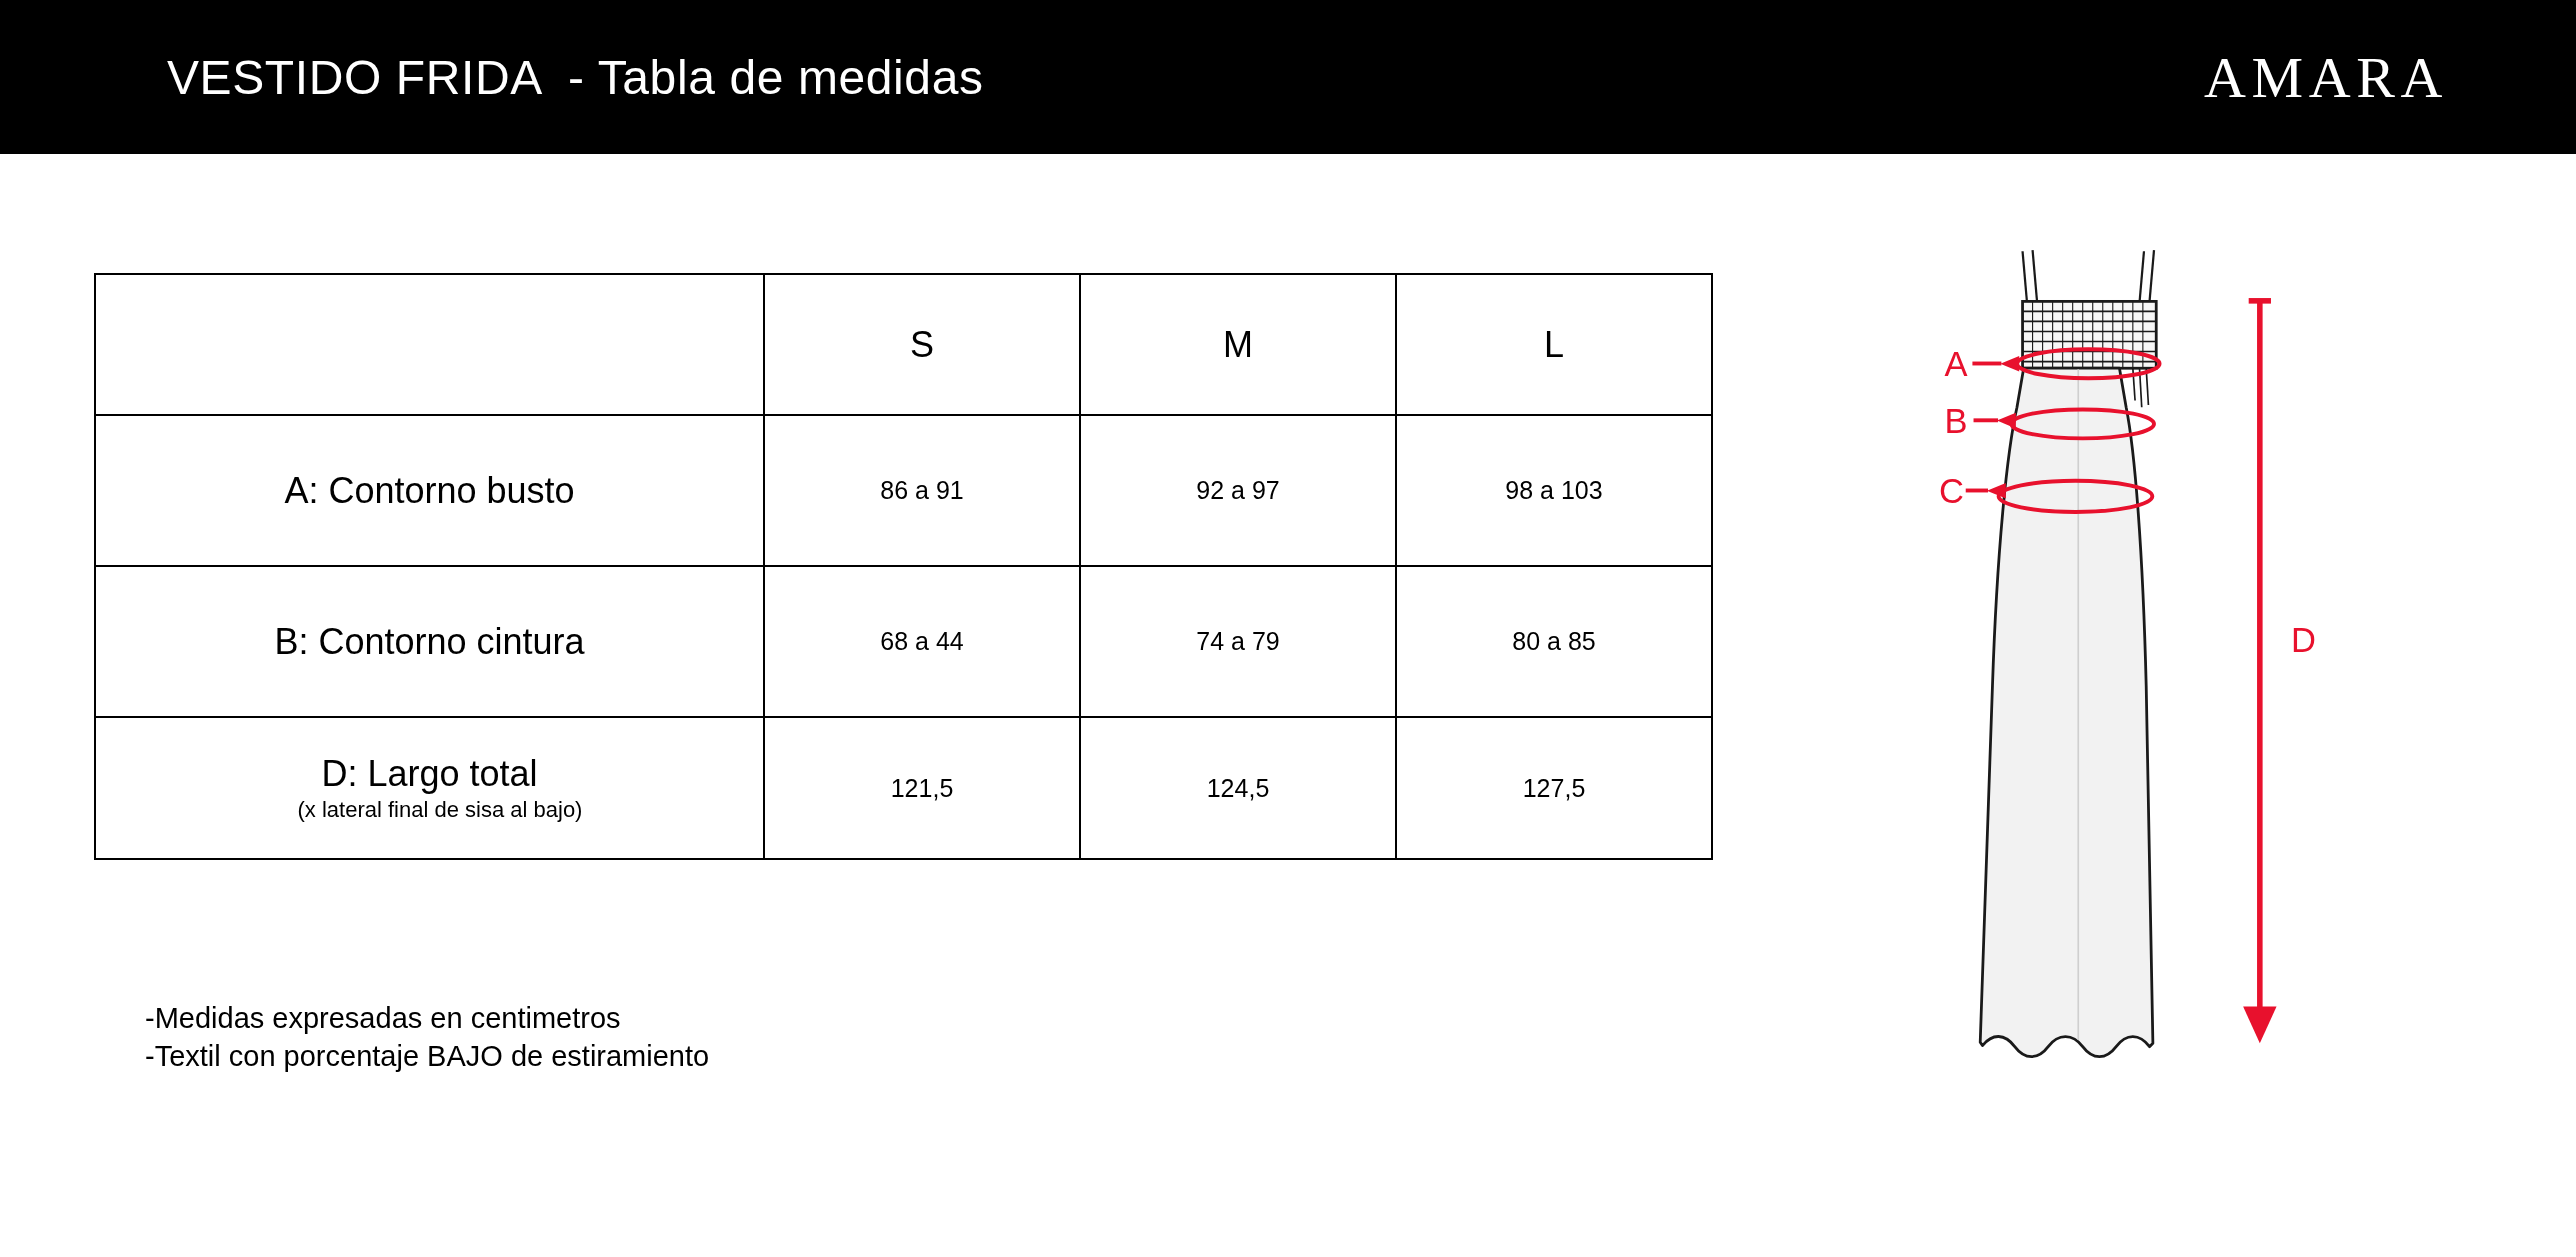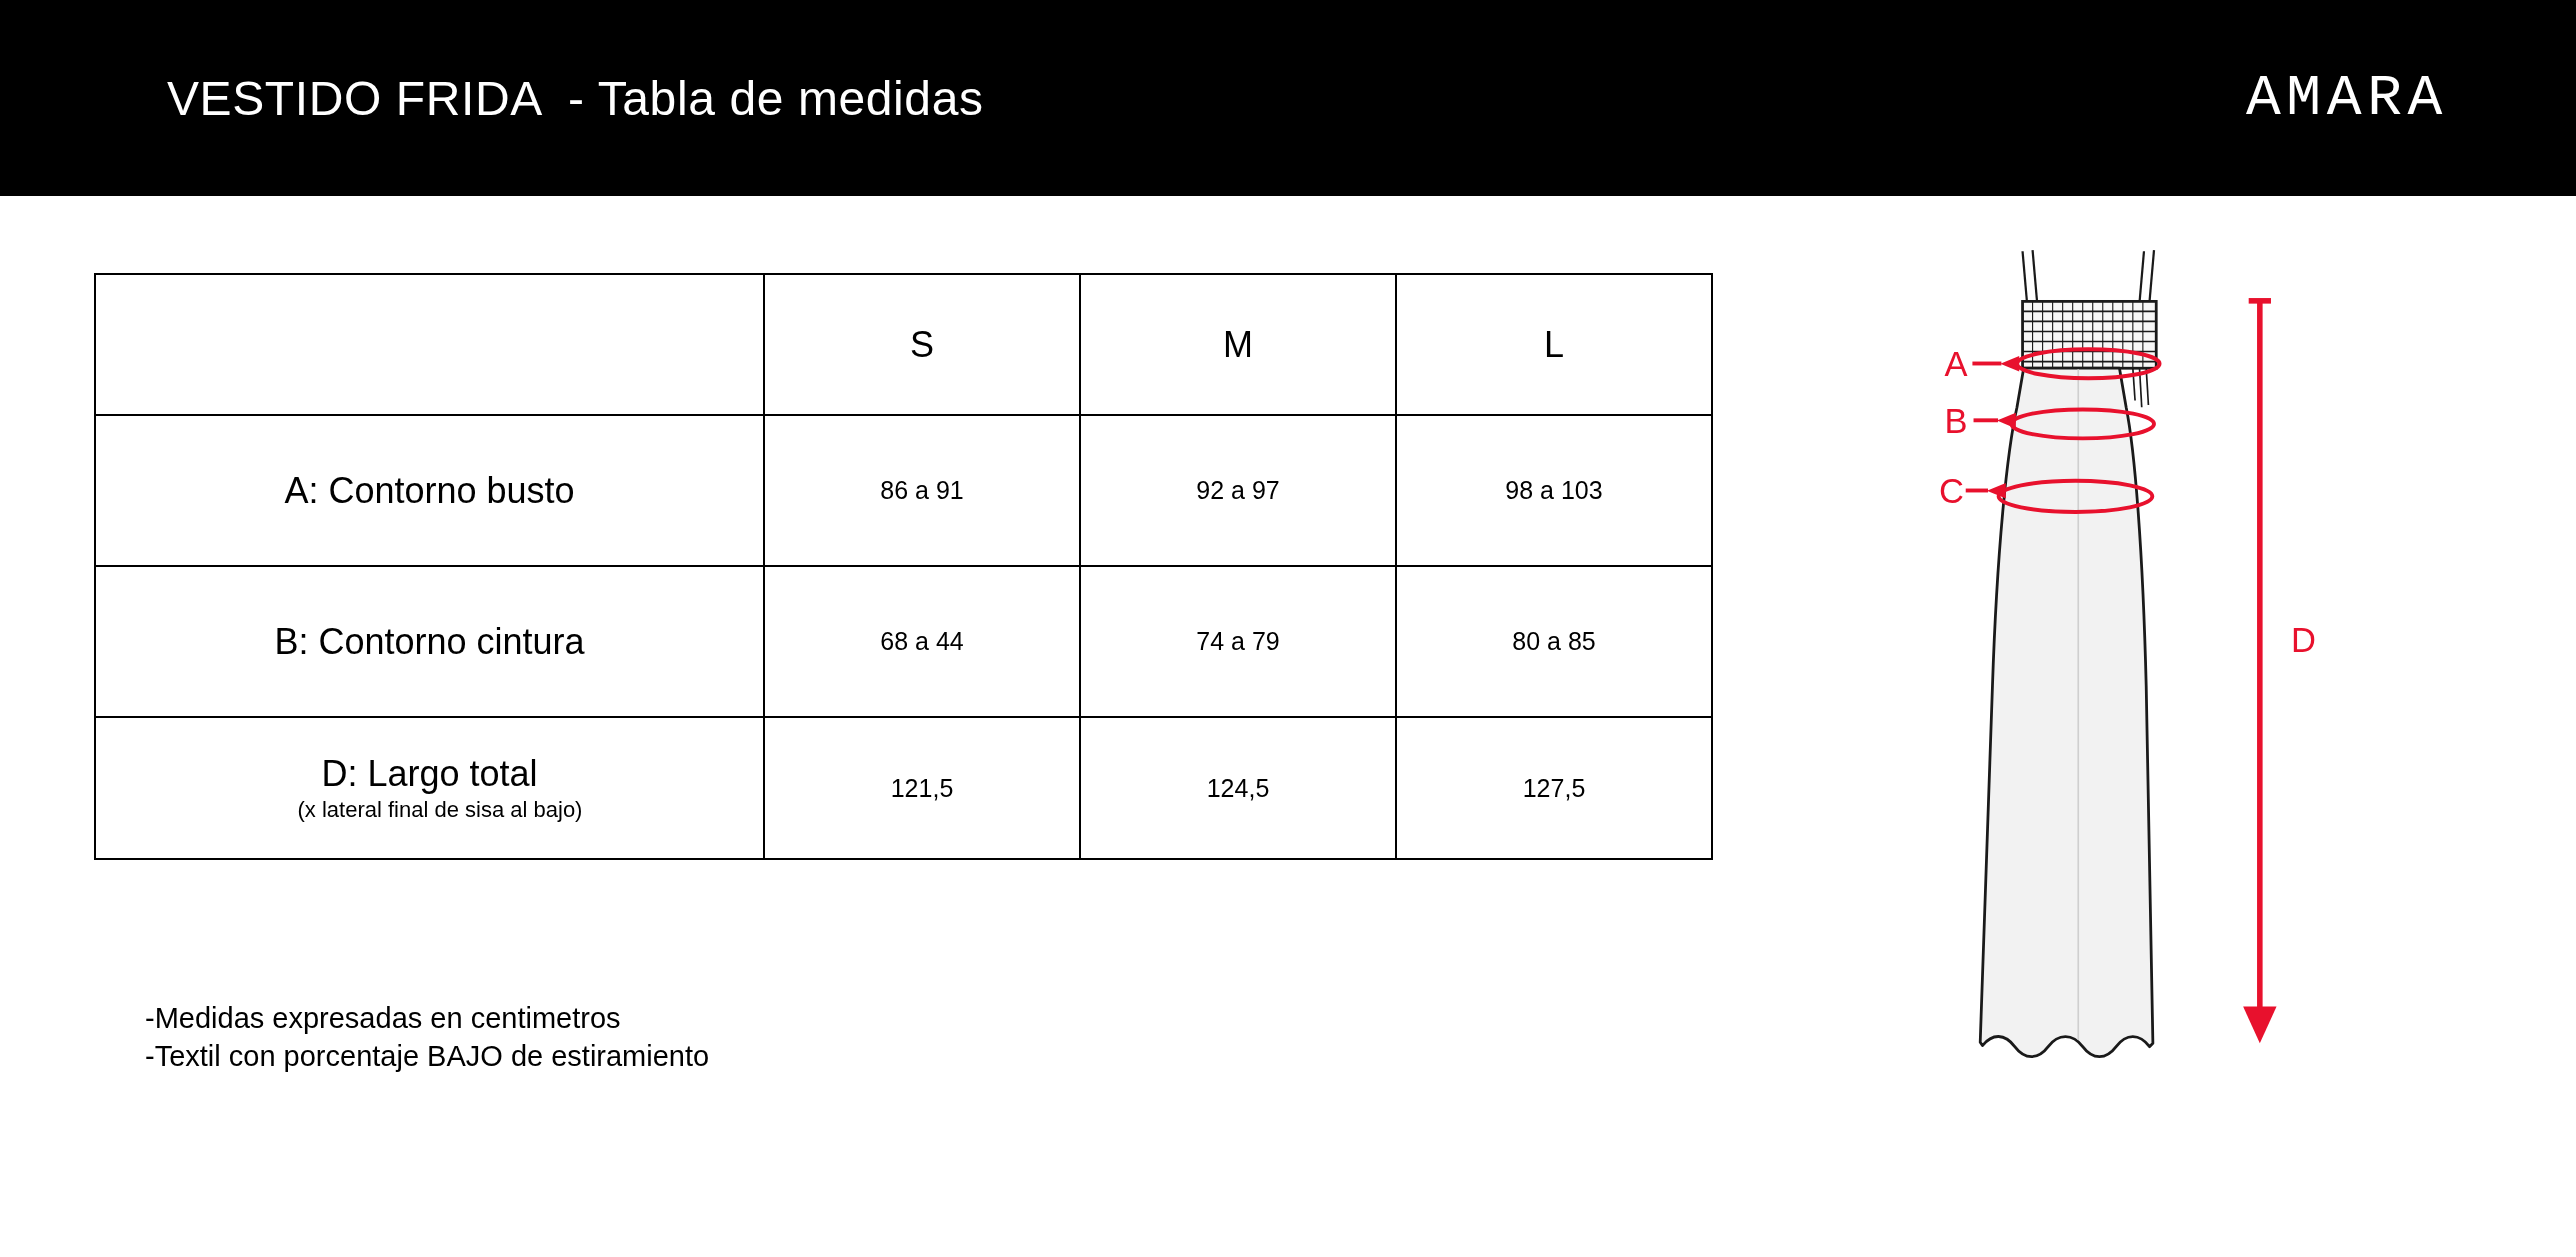--- a/index.html
+++ b/index.html
@@ -15,37 +15,37 @@
     overflow: hidden;
     position: relative;
   }
 
   
   .header-bar {
     position: absolute;
     left: 0;
     top: 0;
     width: 2576px;
-    height: 196px;
+    height: 154px;
     background: #000000;
     display: flex;
     align-items: center;
     justify-content: space-between;
   }
   .header-title {
     color: #ffffff;
     font-size: 48px;
     font-weight: 400;
     letter-spacing: 0.6px;
     margin-left: 167px;
     white-space: pre;
   }
   .brand {
     color: #ffffff;
-    font-family: Liberation Mono, monospace;
+    font-family: Liberation Serif, serif;
     font-size: 58px;
     letter-spacing: 5.6px;
     margin-right: 128px;
   }
 
   
   .table-wrap {
     position: absolute;
     left: 94px;
     top: 273px;

